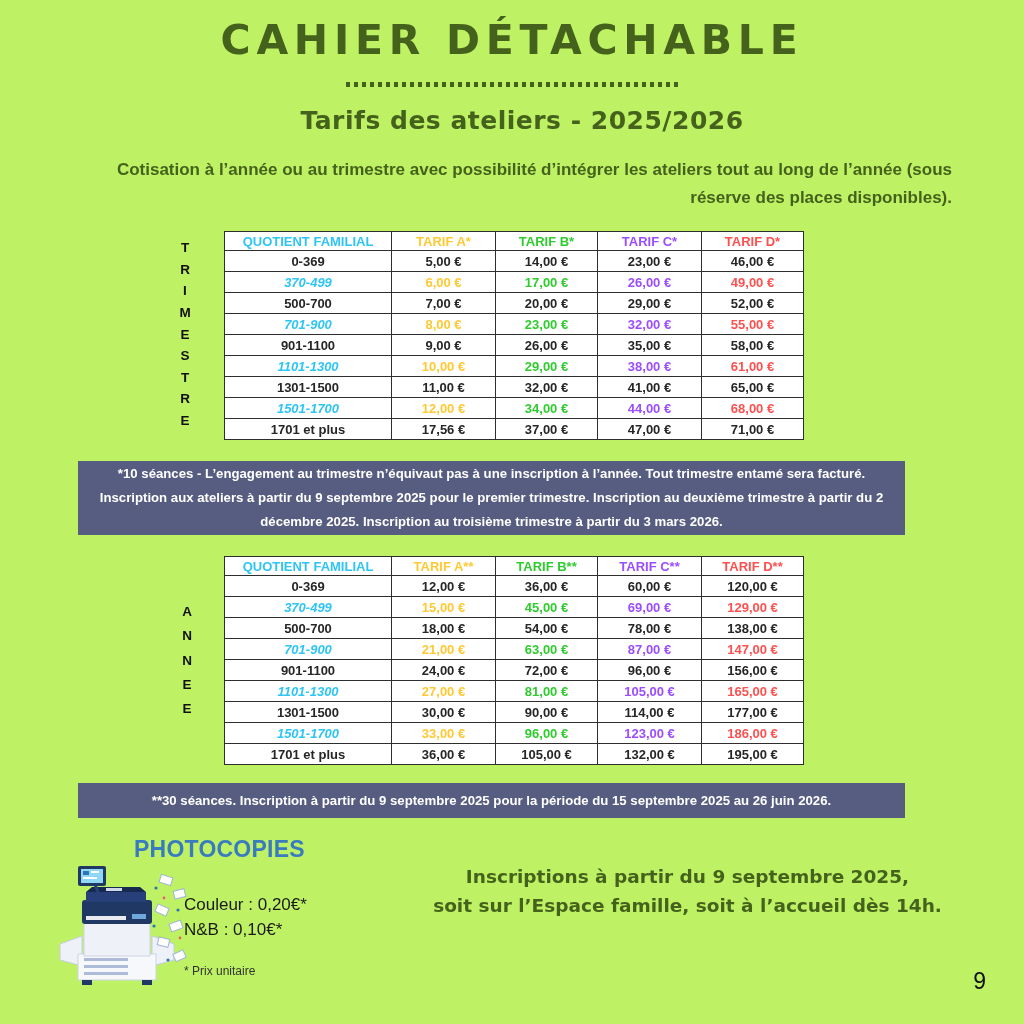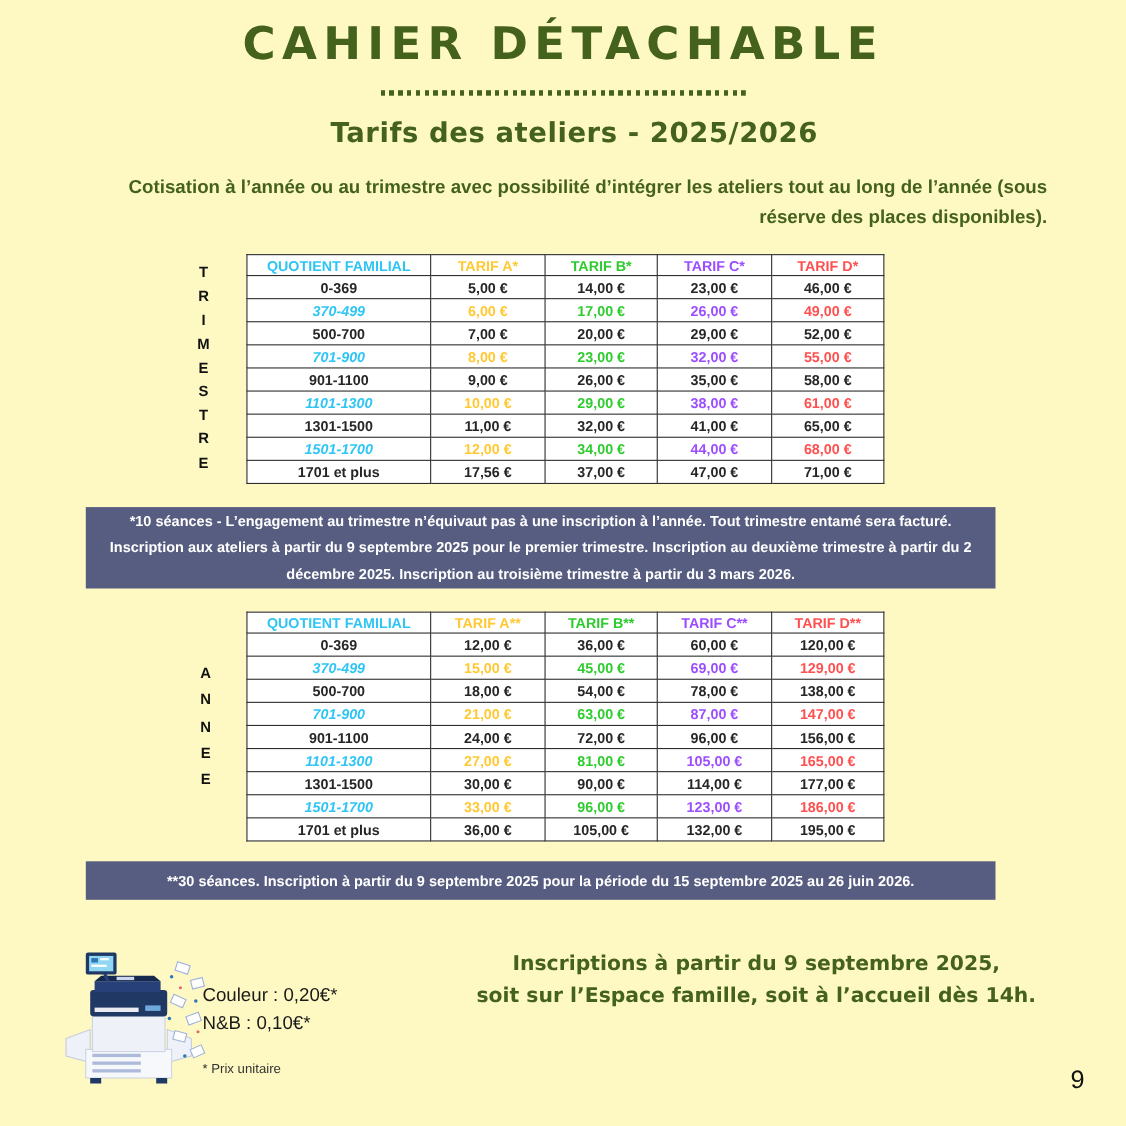--- a/index.html
+++ b/index.html
@@ -1,16 +1,16 @@
 <!DOCTYPE html>
 <html style="--green: #45621c; --cyan: #2ec5f5; --yellow: #ffc933; --lime: #2fcc2f; --purple: #9b4dff; --red: #ff5050; --band: #575d80; --blue: #3a7bbf; --printer_navy: #1f3864;"><head>
 <meta charset="utf-8">
 <style>
   html,body{margin:0;padding:0;background:#fff;}
-  .page{position:relative;width:1024px;height:1024px;background:#fef9c3;overflow:hidden;
+  .page{position:relative;width:1024px;height:1024px;background:#bef264;overflow:hidden;
         font-family:"Liberation Sans",sans-serif;}
 
   
   .title{position:absolute;top:16px;left:0;width:100%;text-align:center;
          font-family:"DejaVu Sans",sans-serif;font-weight:800;font-size:41px;
          letter-spacing:.14em;color:var(--green);}
   .dots{position:absolute;top:82px;left:50%;transform:translateX(-50%);
         width:332px;height:5px;
         background:repeating-linear-gradient(to right,var(--green) 0 4px,transparent 4px 8px);}
   .subtitle{position:absolute;top:106px;left:10px;width:100%;text-align:center;
@@ -247,20 +247,21 @@
           <td class="c1">36,00 €</td>
           <td class="c2">105,00 €</td>
           <td class="c3">132,00 €</td>
           <td class="c4">195,00 €</td>
         </tr>
       </tbody>
   </table>
 
   <div class="band" id="band-annee">**30 séances. Inscription à partir du 9 septembre 2025 pour la période du 15 septembre 2025 au 26 juin 2026.</div>
 
+  <div class="photo-title">PHOTOCOPIES</div>
 
   <div class="printer">
     <svg width="132" height="124" viewBox="0 0 132 124">
 
       <polygon points="4,80 26,72 26,102 4,96" fill="#eef1f7" stroke="#c6cdde" stroke-width="1"></polygon>
       <polygon points="118,80 96,72 96,102 118,96" fill="#eef1f7" stroke="#c6cdde" stroke-width="1"></polygon>
 
       <rect x="22" y="90" width="78" height="26" fill="#f6f8fc" stroke="#ccd3e2" stroke-width="1"></rect>
       <rect x="28" y="94" width="44" height="3" fill="#aebadA"></rect>
       <rect x="28" y="101" width="44" height="3" fill="#aebadA"></rect>

